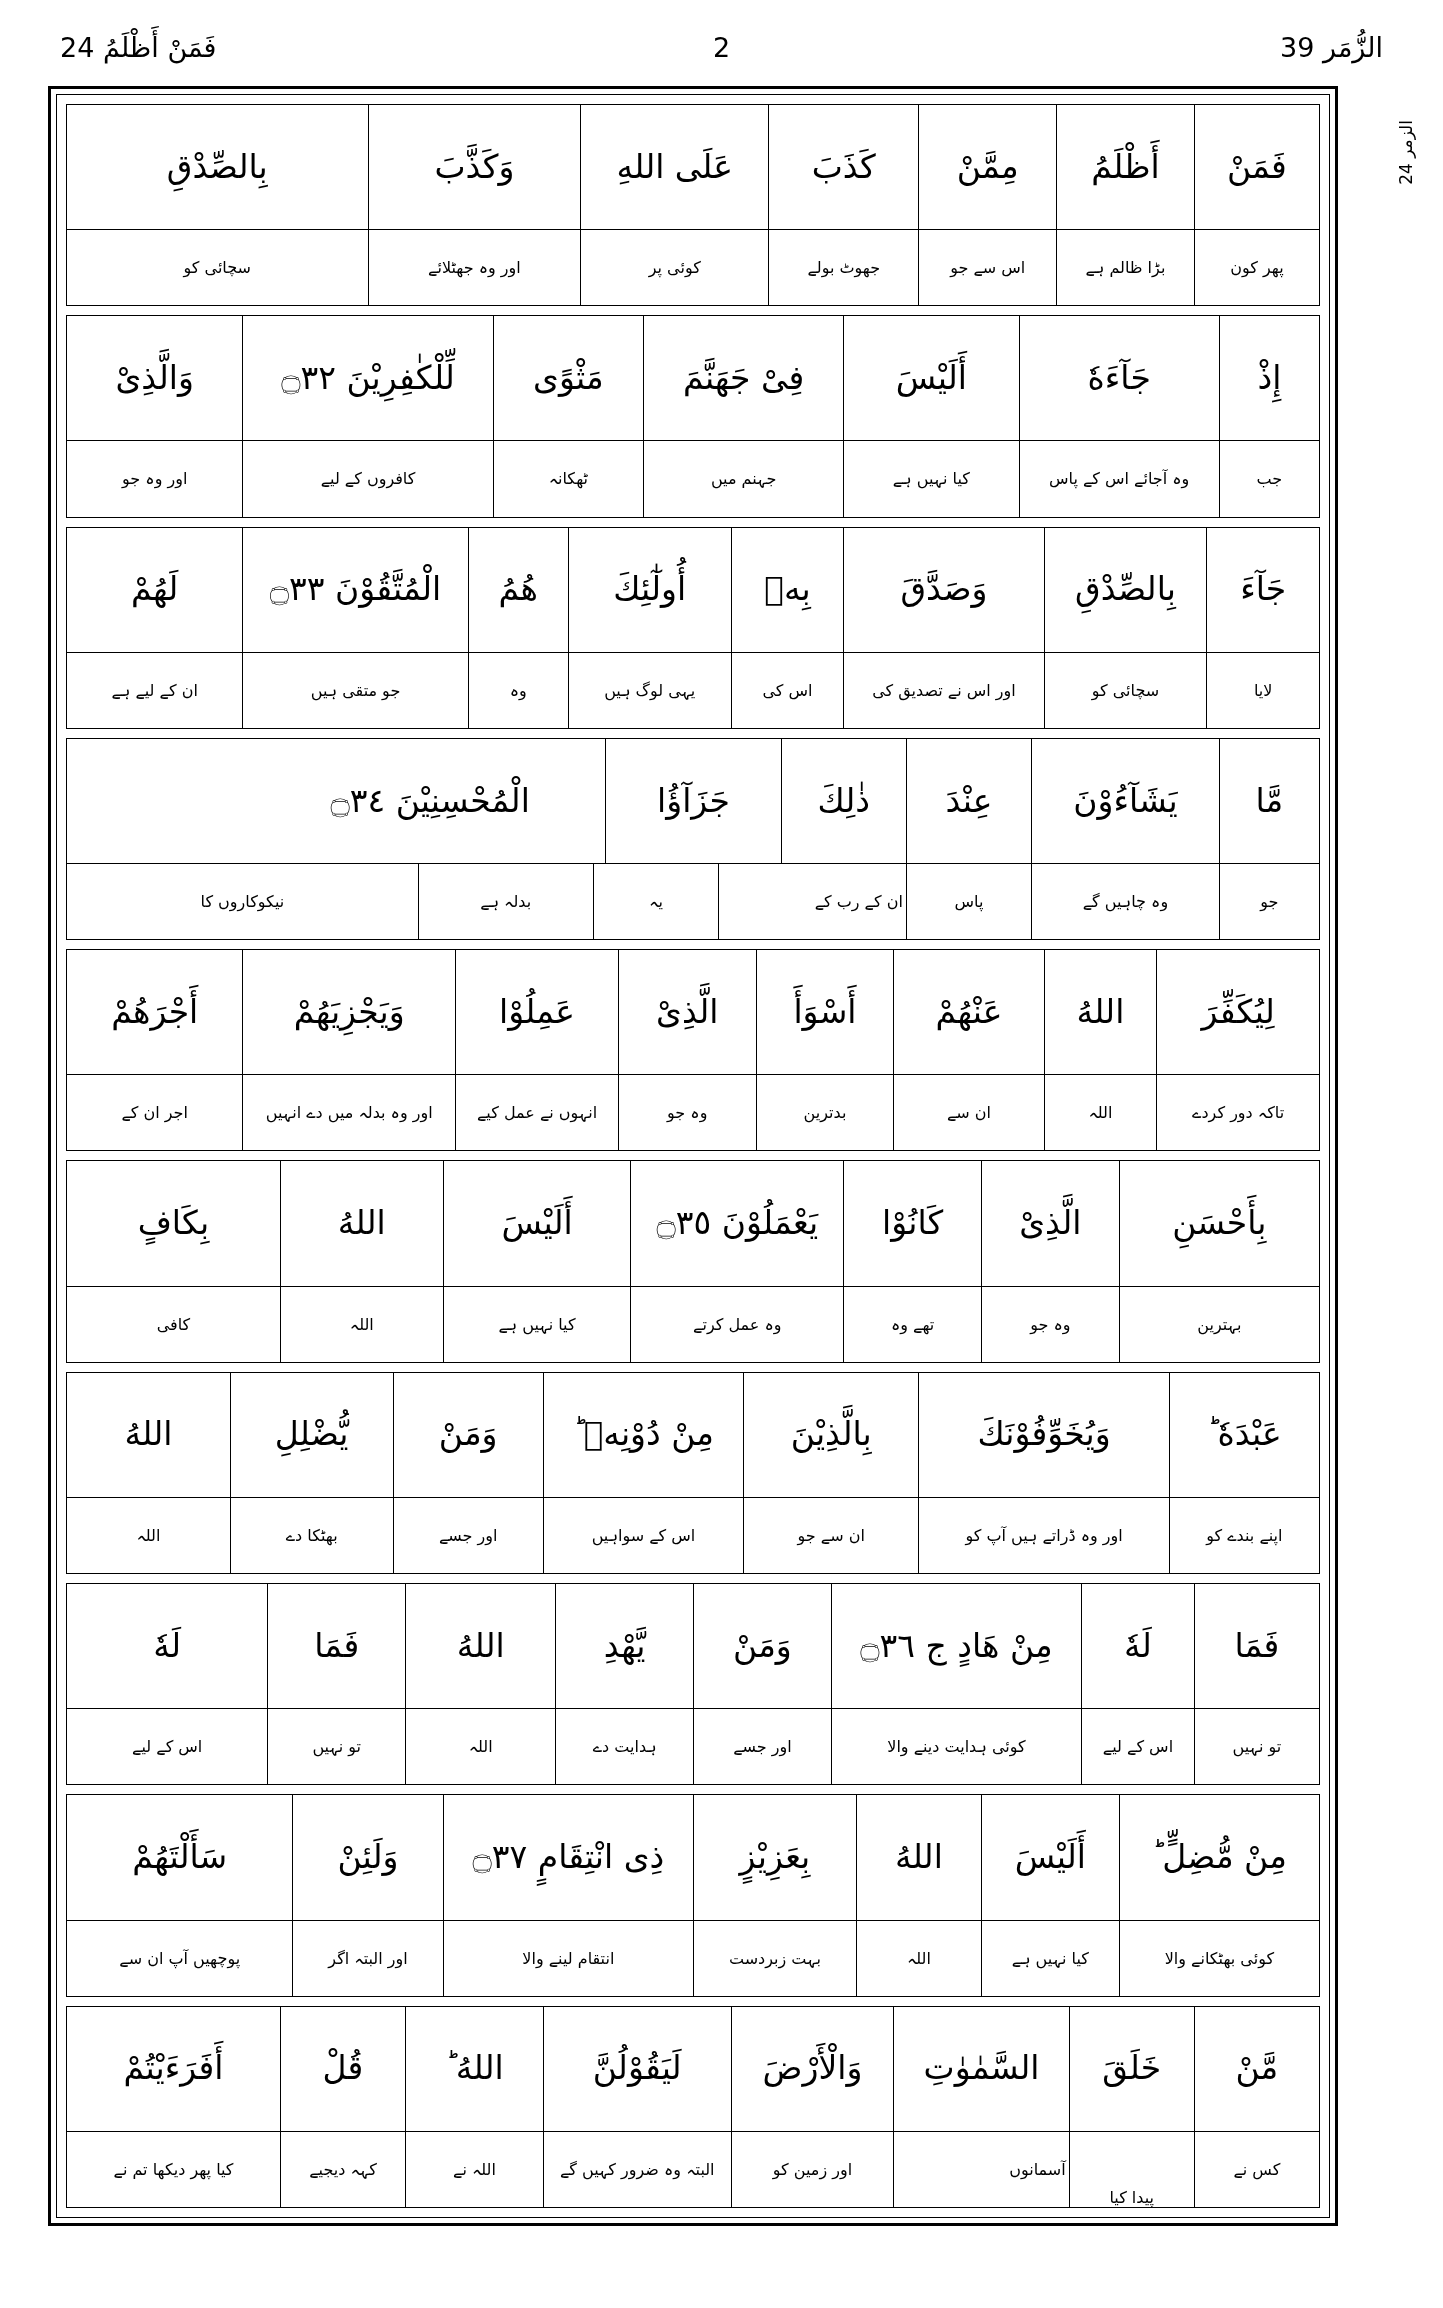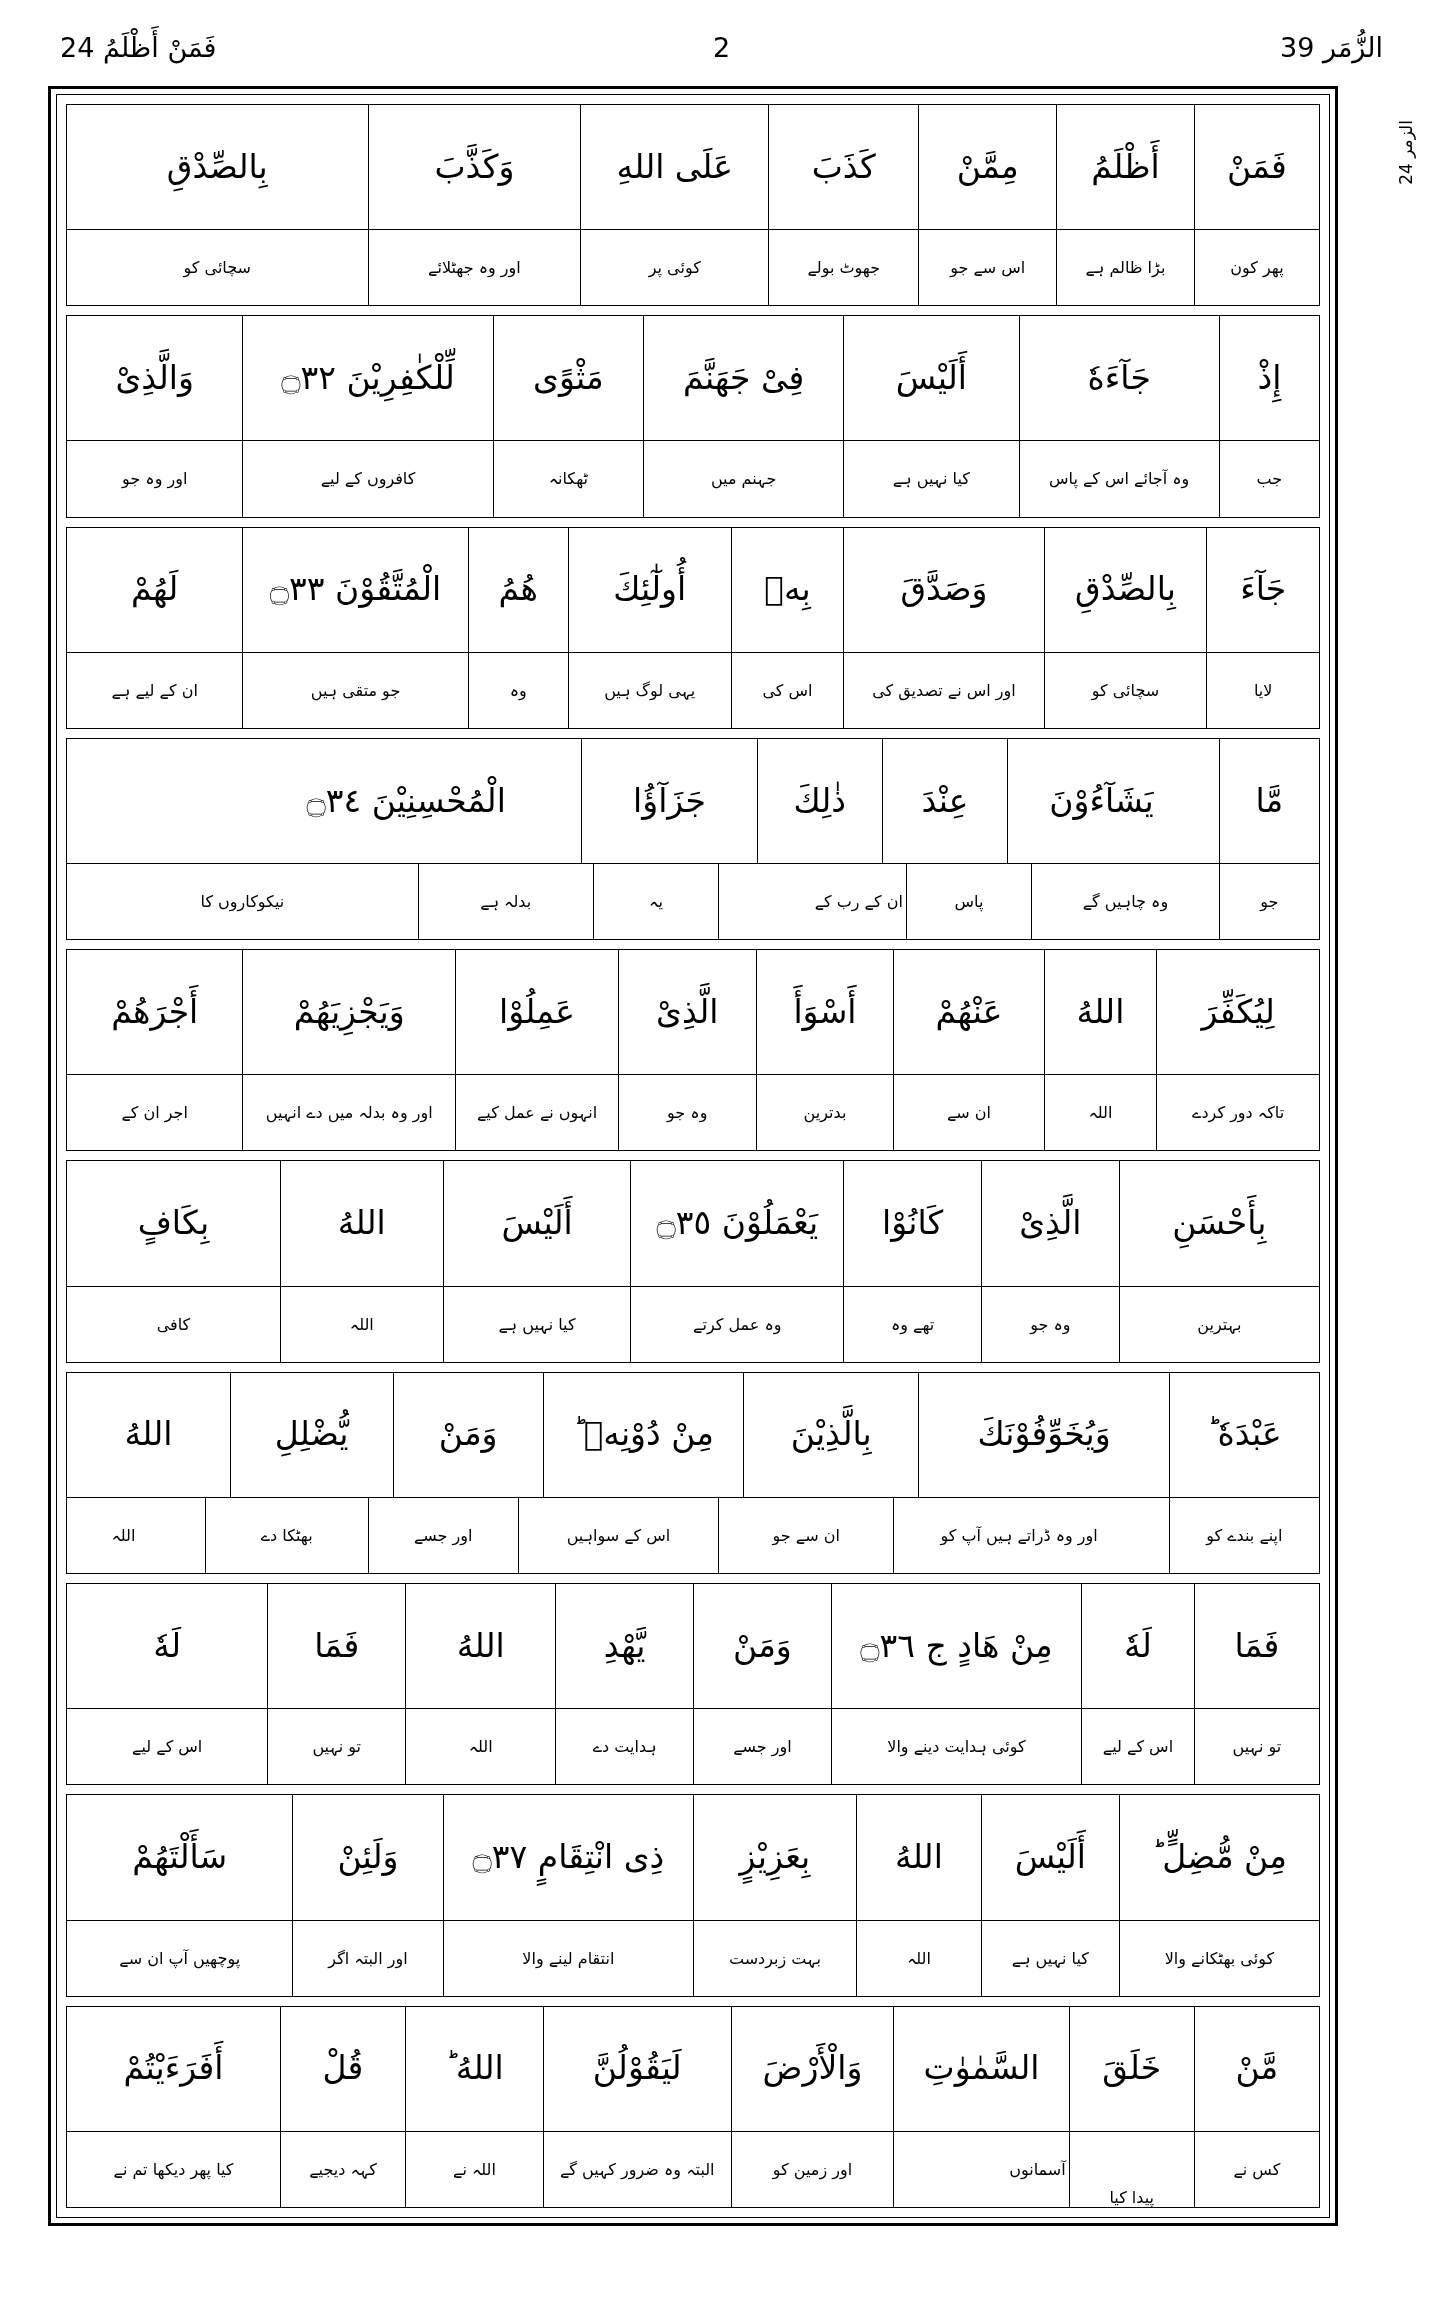--- a/index.html
+++ b/index.html
@@ -302,21 +302,21 @@
               <div class="cell" style="flex: 0 0 18%;">
                 <span class="ur">جو متقی ہیں</span>
               </div>
               <div class="cell" style="flex: 0 0 14%;">
                 <span class="ur">ان کے لیے ہے</span>
               </div>
             </div>
           </div>
           <div class="line">
             <div class="row arabic">
-              <div class="cell" style="flex: 0 0 8%; margin-left: 24px;">
+              <div class="cell" style="flex: 0 0 8%;">
                 <span class="ar">مَّا</span>
               </div>
               <div class="cell" style="flex: 0 0 15%;">
                 <span class="ar">يَشَآءُوْنَ</span>
               </div>
               <div class="cell" style="flex: 0 0 10%;">
                 <span class="ar">عِنْدَ</span>
               </div>
               <div class="cell" style="flex: 0 0 10%;">
                 <span class="ar">ذٰلِكَ</span>
@@ -472,21 +472,21 @@
                 <span class="ar">وَمَنْ</span>
               </div>
               <div class="cell" style="flex: 0 0 13%;">
                 <span class="ar">يُّضْلِلِ</span>
               </div>
               <div class="cell" style="flex: 0 0 13%;">
                 <span class="ar">اللهُ</span>
               </div>
             </div>
             <div class="row urdu">
-              <div class="cell" style="flex: 0 0 12%; margin-left: 25px;">
+              <div class="cell" style="flex: 0 0 12%;">
                 <span class="ur">اپنے بندے کو</span>
               </div>
               <div class="cell" style="flex: 0 0 20%;">
                 <span class="ur">اور وہ ڈراتے ہیں آپ کو</span>
               </div>
               <div class="cell" style="flex: 0 0 14%;">
                 <span class="ur">ان سے جو</span>
               </div>
               <div class="cell" style="flex: 0 0 16%;">
                 <span class="ur">اس کے سواہیں</span>

